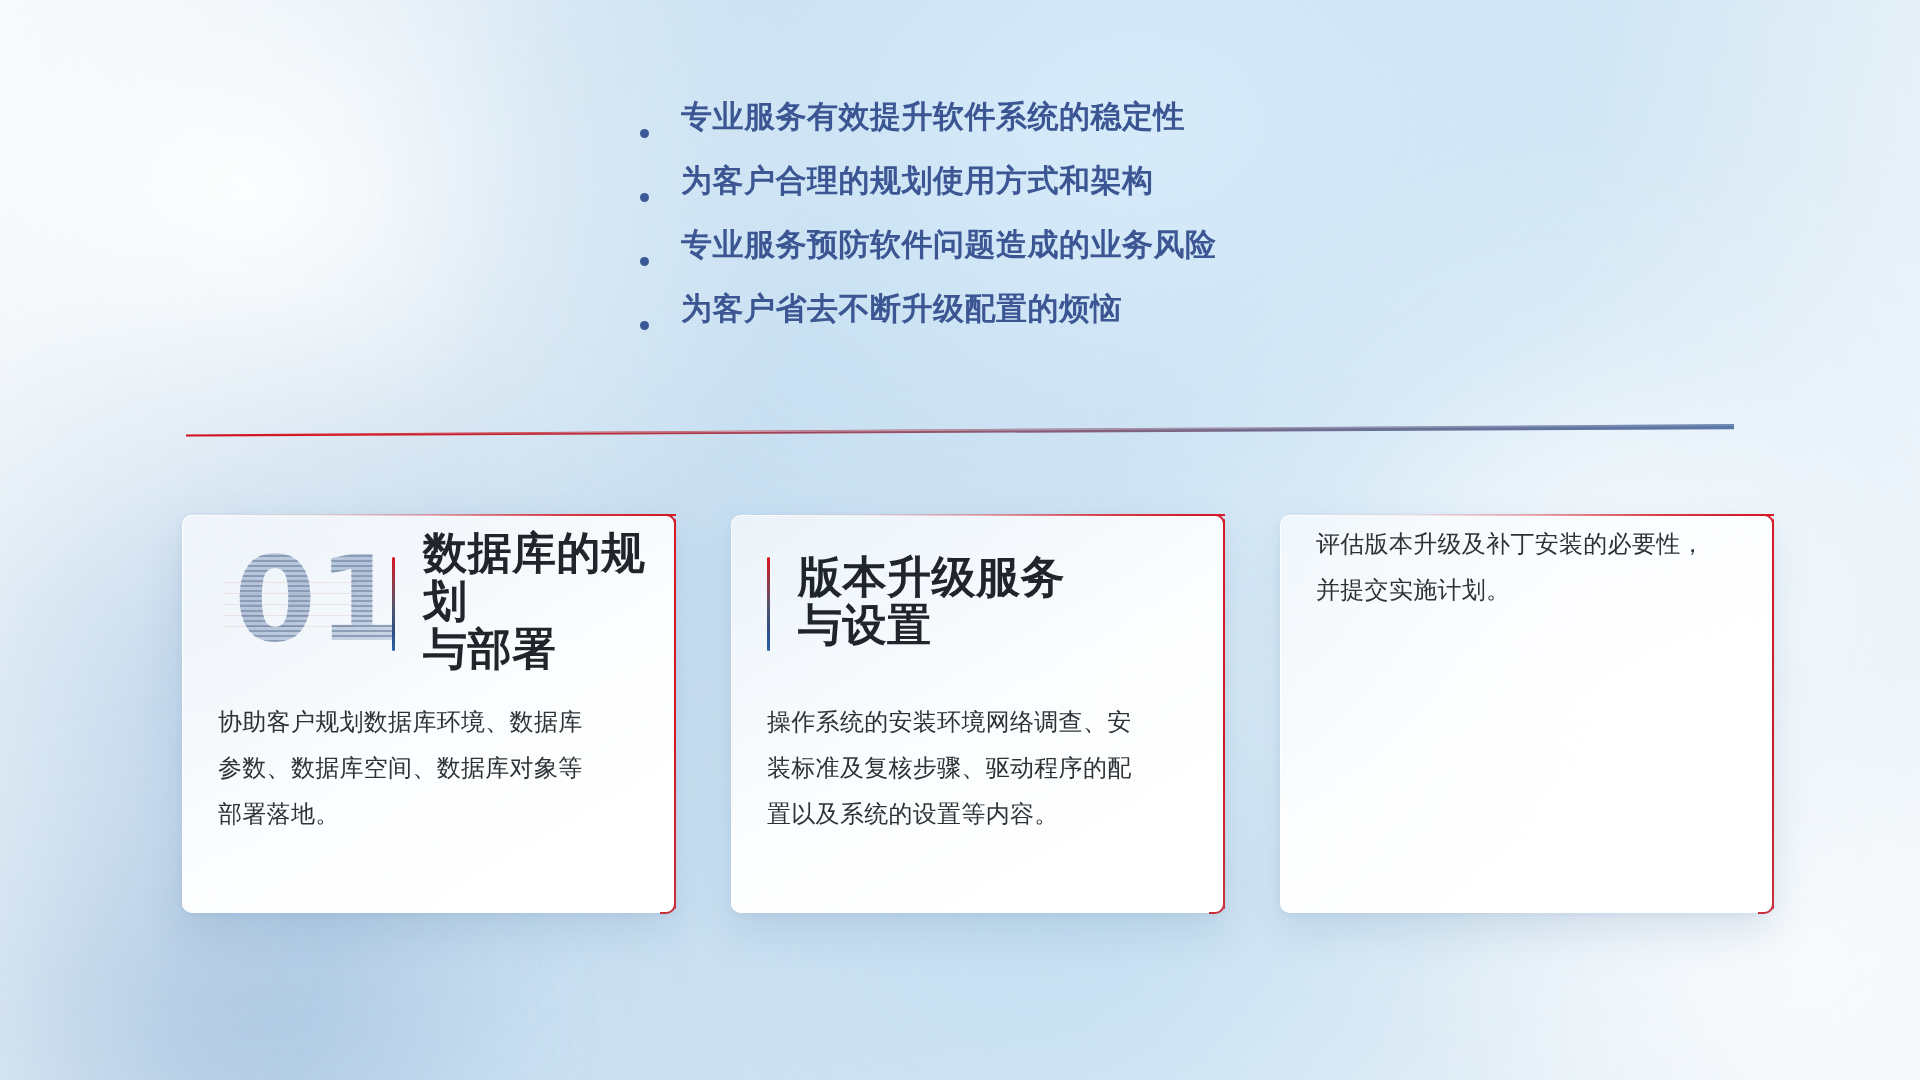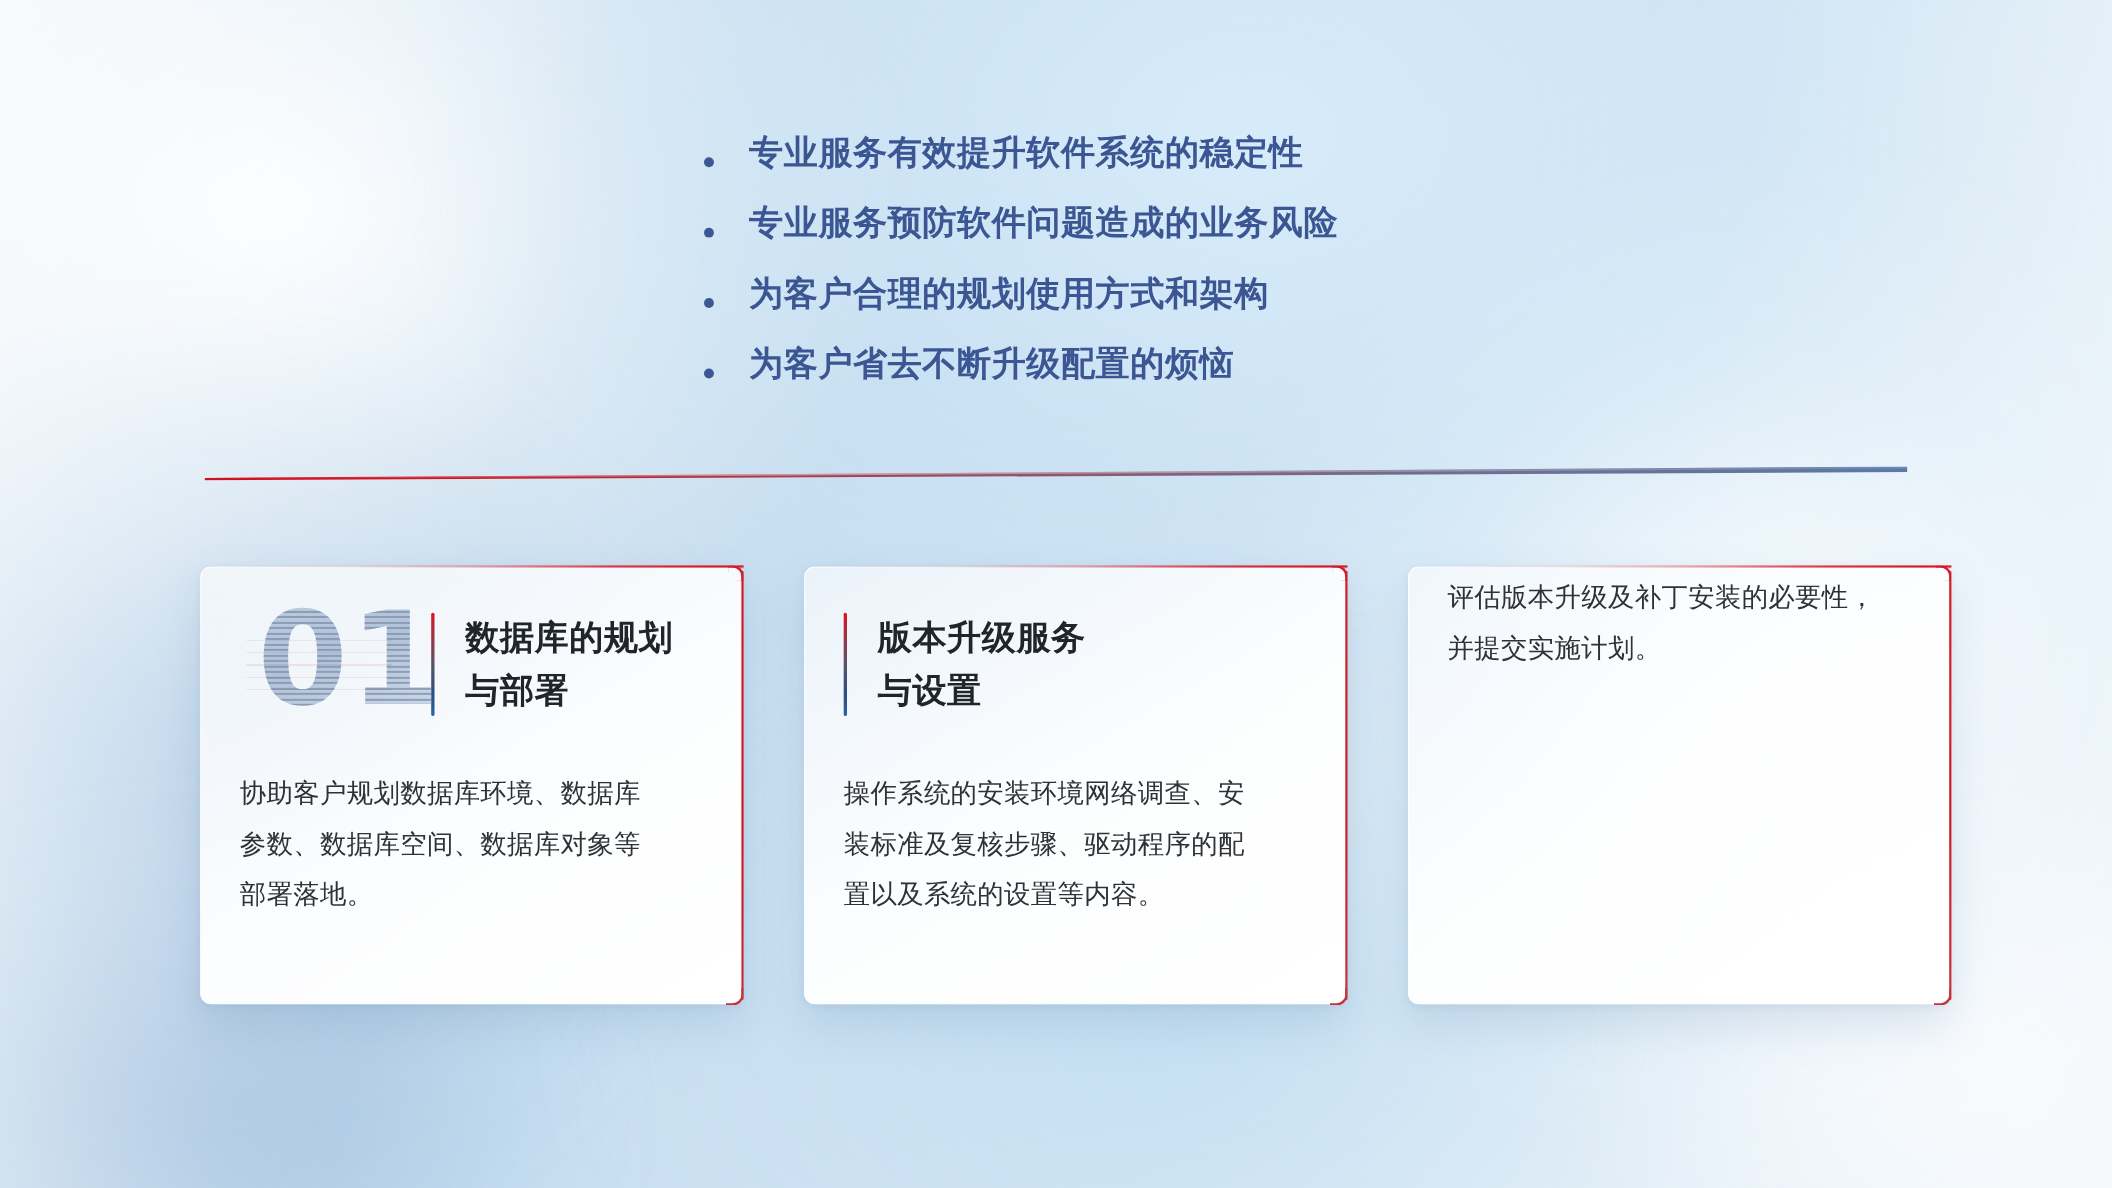--- a/index.html
+++ b/index.html
@@ -91,24 +91,23 @@
 
   
   #bullets {
     position: absolute;
     left: 640px;
     top: 96px;
     width: 760px;
   }
   .bullet-row {
     display: flex;
-    align-items: center;
+    align-items: flex-end;
     margin-bottom: 22px;
     height: 42px;
-    margin-top: 22px;
   }
   .bullet-dot {
     width: 9px; height: 9px;
     border-radius: 50%;
     background: #3c5894;
     margin-top: 17px;
     margin-right: 32px;
     flex: 0 0 auto;
   }
   .bullet-text {
@@ -268,26 +267,27 @@
   .card-rule {
     flex: 0 0 auto;
     width: 3px;
     height: 94px;
     border-radius: 2px;
     background: linear-gradient(to bottom, #e0121f 0%, #a2303f 22%, #55556a 52%, #2b4d85 80%, #2f62a8 100%);
     margin-right: 28px;
   }
 
   .card-title {
-    font-size: 31px;
+    font-size: 44px;
     line-height: 48px;
     font-weight: 700;
     color: #20242b;
     letter-spacing: 0.5px;
     white-space: pre-line;
+    font-family: Liberation Mono, monospace;
   }
 
   .card-body {
     padding: 0 36px;
     margin-top: 6px;
     font-size: 24px;
     line-height: 46px;
     color: #2e3236;
     letter-spacing: 0.3px;
     white-space: pre-line;
@@ -309,26 +309,26 @@
 
   <div id="bullets">
 
     <div class="bullet-row">
       <span class="bullet-dot"></span>
       <span class="bullet-text">专业服务有效提升软件系统的稳定性</span>
     </div>
 
     <div class="bullet-row">
       <span class="bullet-dot"></span>
-      <span class="bullet-text">专业服务预防软件问题造成的业务风险</span>
+      <span class="bullet-text">为客户合理的规划使用方式和架构</span>
     </div>
 
     <div class="bullet-row">
       <span class="bullet-dot"></span>
-      <span class="bullet-text">为客户合理的规划使用方式和架构</span>
+      <span class="bullet-text">专业服务预防软件问题造成的业务风险</span>
     </div>
 
     <div class="bullet-row">
       <span class="bullet-dot"></span>
       <span class="bullet-text">为客户省去不断升级配置的烦恼</span>
     </div>
 
   </div>
 
   <div id="divider">

